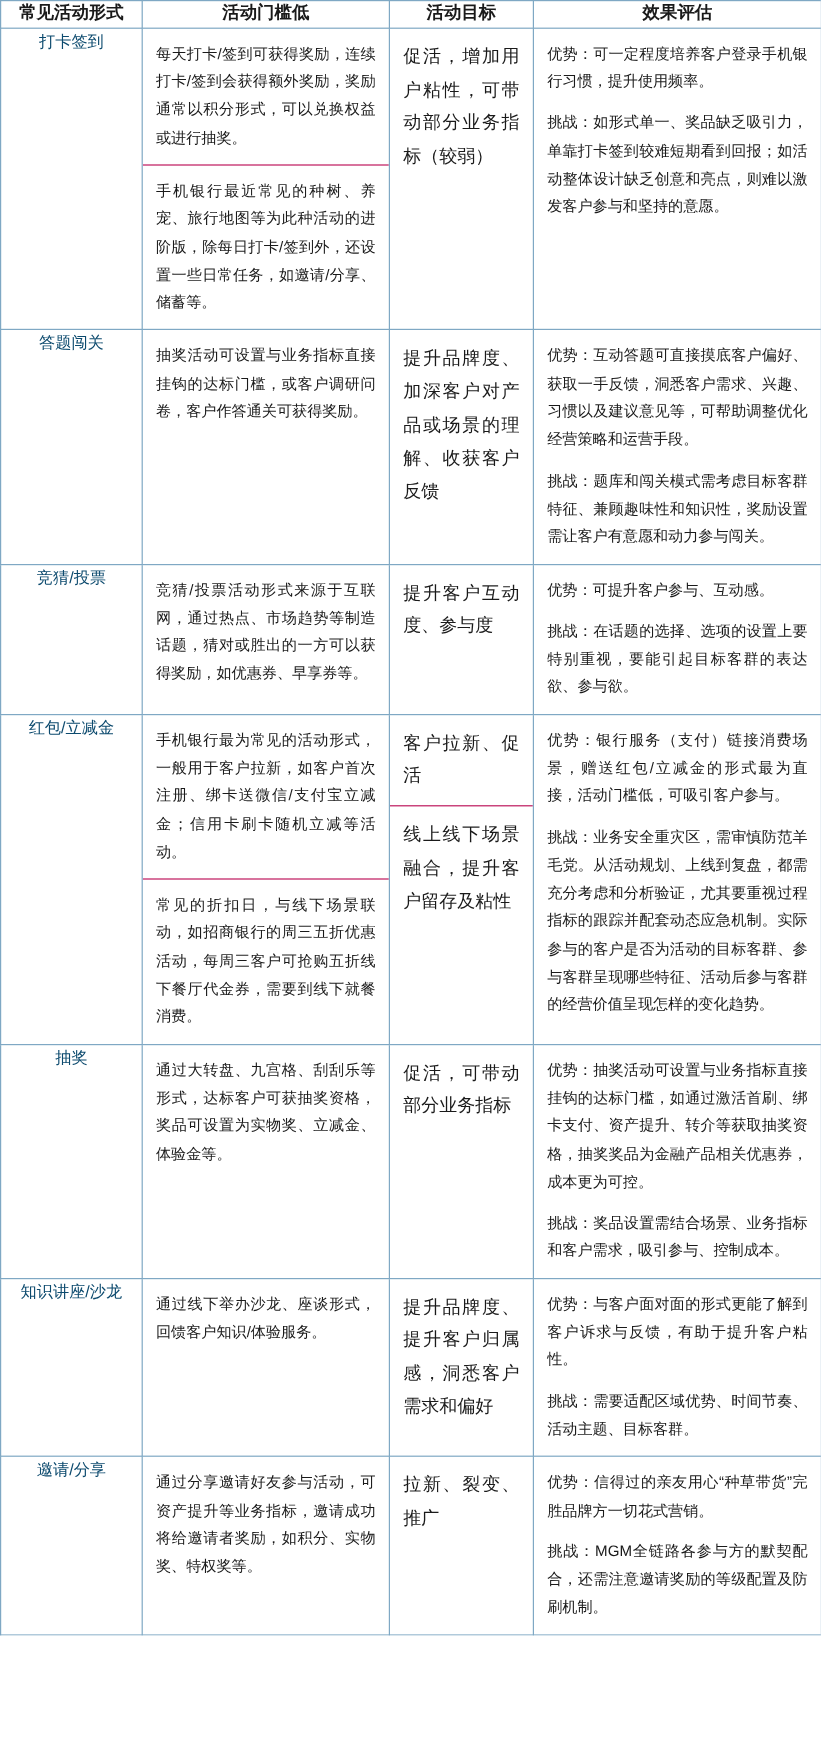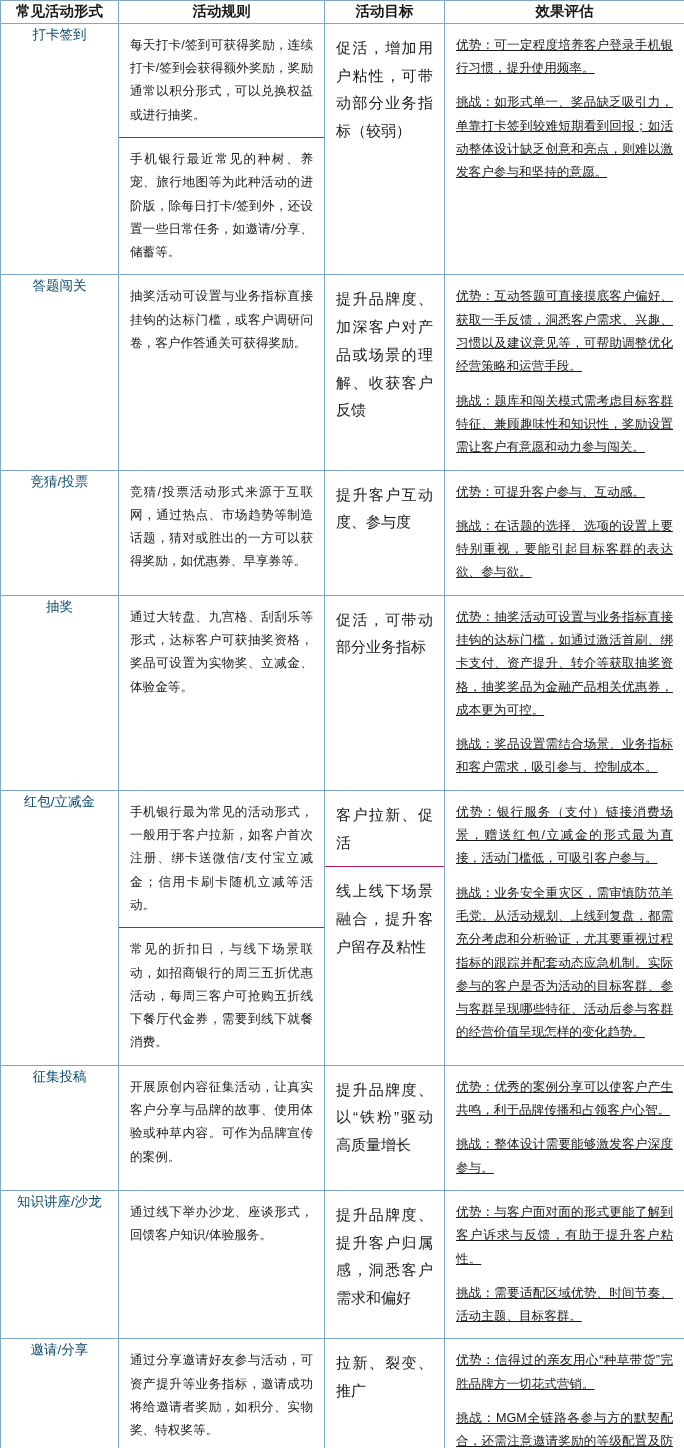--- a/index.html
+++ b/index.html
@@ -59,41 +59,40 @@
     border-bottom: 1px solid #be185d;
   }
   td.subsplit .sub:last-child {
     border-bottom: none;
   }
   .para + .para {
     margin-top: 11px;
   }
   td.eval .cellbox {
     font-size: 12.6px;
-    text-decoration: underline;
   }
   .goal {
     font-size: 15px;
   }
   
 </style>
 </head>
 <body>
 
 <table class="activity-table">
   <colgroup>
     <col class="c1">
       <col class="c2">
       <col class="c3">
       <col class="c4">
   </colgroup>
   <thead>
     <tr>
       <th>常见活动形式</th>
-      <th>活动规则</th>
+      <th>活动门槛低</th>
       <th>活动目标</th>
       <th>效果评估</th>
     </tr>
   </thead>
   <tbody>
 
     <tr>
       <td class="cat">打卡签到</td>
       <td class="subsplit">
         <div class="sub">
@@ -140,76 +139,61 @@
       </td>
       <td class="eval">
         <div class="cellbox">
           <div class="para">优势：可提升客户参与、互动感。</div>
           <div class="para">挑战：在话题的选择、选项的设置上要特别重视，要能引起目标客群的表达欲、参与欲。</div>
         </div>
       </td>
     </tr>
 
     <tr>
+      <td class="cat">红包/立减金</td>
+      <td class="subsplit">
+        <div class="sub">
+          <div class="cellbox">手机银行最为常见的活动形式，一般用于客户拉新，如客户首次注册、绑卡送微信/支付宝立减金；信用卡刷卡随机立减等活动。</div>
+        </div>
+        <div class="sub">
+          <div class="cellbox">常见的折扣日，与线下场景联动，如招商银行的周三五折优惠活动，每周三客户可抢购五折线下餐厅代金券，需要到线下就餐消费。</div>
+        </div>
+      </td>
+      <td class="subsplit">
+        <div class="sub">
+          <div class="cellbox goal">客户拉新、促活</div>
+        </div>
+        <div class="sub">
+          <div class="cellbox goal">线上线下场景融合，提升客户留存及粘性</div>
+        </div>
+      </td>
+      <td class="eval">
+        <div class="cellbox">
+          <div class="para">优势：银行服务（支付）链接消费场景，赠送红包/立减金的形式最为直接，活动门槛低，可吸引客户参与。</div>
+          <div class="para">挑战：业务安全重灾区，需审慎防范羊毛党。从活动规划、上线到复盘，都需充分考虑和分析验证，尤其要重视过程指标的跟踪并配套动态应急机制。实际参与的客户是否为活动的目标客群、参与客群呈现哪些特征、活动后参与客群的经营价值呈现怎样的变化趋势。</div>
+        </div>
+      </td>
+    </tr>
+
+    <tr>
       <td class="cat">抽奖</td>
       <td>
         <div class="cellbox">通过大转盘、九宫格、刮刮乐等形式，达标客户可获抽奖资格，奖品可设置为实物奖、立减金、体验金等。</div>
       </td>
       <td>
         <div class="cellbox goal">促活，可带动部分业务指标</div>
       </td>
       <td class="eval">
         <div class="cellbox">
           <div class="para">优势：抽奖活动可设置与业务指标直接挂钩的达标门槛，如通过激活首刷、绑卡支付、资产提升、转介等获取抽奖资格，抽奖奖品为金融产品相关优惠券，成本更为可控。</div>
           <div class="para">挑战：奖品设置需结合场景、业务指标和客户需求，吸引参与、控制成本。</div>
         </div>
       </td>
     </tr>
 
-    <tr>
-      <td class="cat">红包/立减金</td>
-      <td class="subsplit">
-        <div class="sub">
-          <div class="cellbox">手机银行最为常见的活动形式，一般用于客户拉新，如客户首次注册、绑卡送微信/支付宝立减金；信用卡刷卡随机立减等活动。</div>
-        </div>
-        <div class="sub">
-          <div class="cellbox">常见的折扣日，与线下场景联动，如招商银行的周三五折优惠活动，每周三客户可抢购五折线下餐厅代金券，需要到线下就餐消费。</div>
-        </div>
-      </td>
-      <td class="subsplit">
-        <div class="sub">
-          <div class="cellbox goal">客户拉新、促活</div>
-        </div>
-        <div class="sub">
-          <div class="cellbox goal">线上线下场景融合，提升客户留存及粘性</div>
-        </div>
-      </td>
-      <td class="eval">
-        <div class="cellbox">
-          <div class="para">优势：银行服务（支付）链接消费场景，赠送红包/立减金的形式最为直接，活动门槛低，可吸引客户参与。</div>
-          <div class="para">挑战：业务安全重灾区，需审慎防范羊毛党。从活动规划、上线到复盘，都需充分考虑和分析验证，尤其要重视过程指标的跟踪并配套动态应急机制。实际参与的客户是否为活动的目标客群、参与客群呈现哪些特征、活动后参与客群的经营价值呈现怎样的变化趋势。</div>
-        </div>
-      </td>
-    </tr>
-
-    <tr>
-      <td class="cat">征集投稿</td>
-      <td>
-        <div class="cellbox">开展原创内容征集活动，让真实客户分享与品牌的故事、使用体验或种草内容。可作为品牌宣传的案例。</div>
-      </td>
-      <td>
-        <div class="cellbox goal">提升品牌度、以“铁粉”驱动高质量增长</div>
-      </td>
-      <td class="eval">
-        <div class="cellbox">
-          <div class="para">优势：优秀的案例分享可以使客户产生共鸣，利于品牌传播和占领客户心智。</div>
-          <div class="para">挑战：整体设计需要能够激发客户深度参与。</div>
-        </div>
-      </td>
-    </tr>
 
     <tr>
       <td class="cat">知识讲座/沙龙</td>
       <td>
         <div class="cellbox">通过线下举办沙龙、座谈形式，回馈客户知识/体验服务。</div>
       </td>
       <td>
         <div class="cellbox goal">提升品牌度、提升客户归属感，洞悉客户需求和偏好</div>
       </td>
       <td class="eval">

